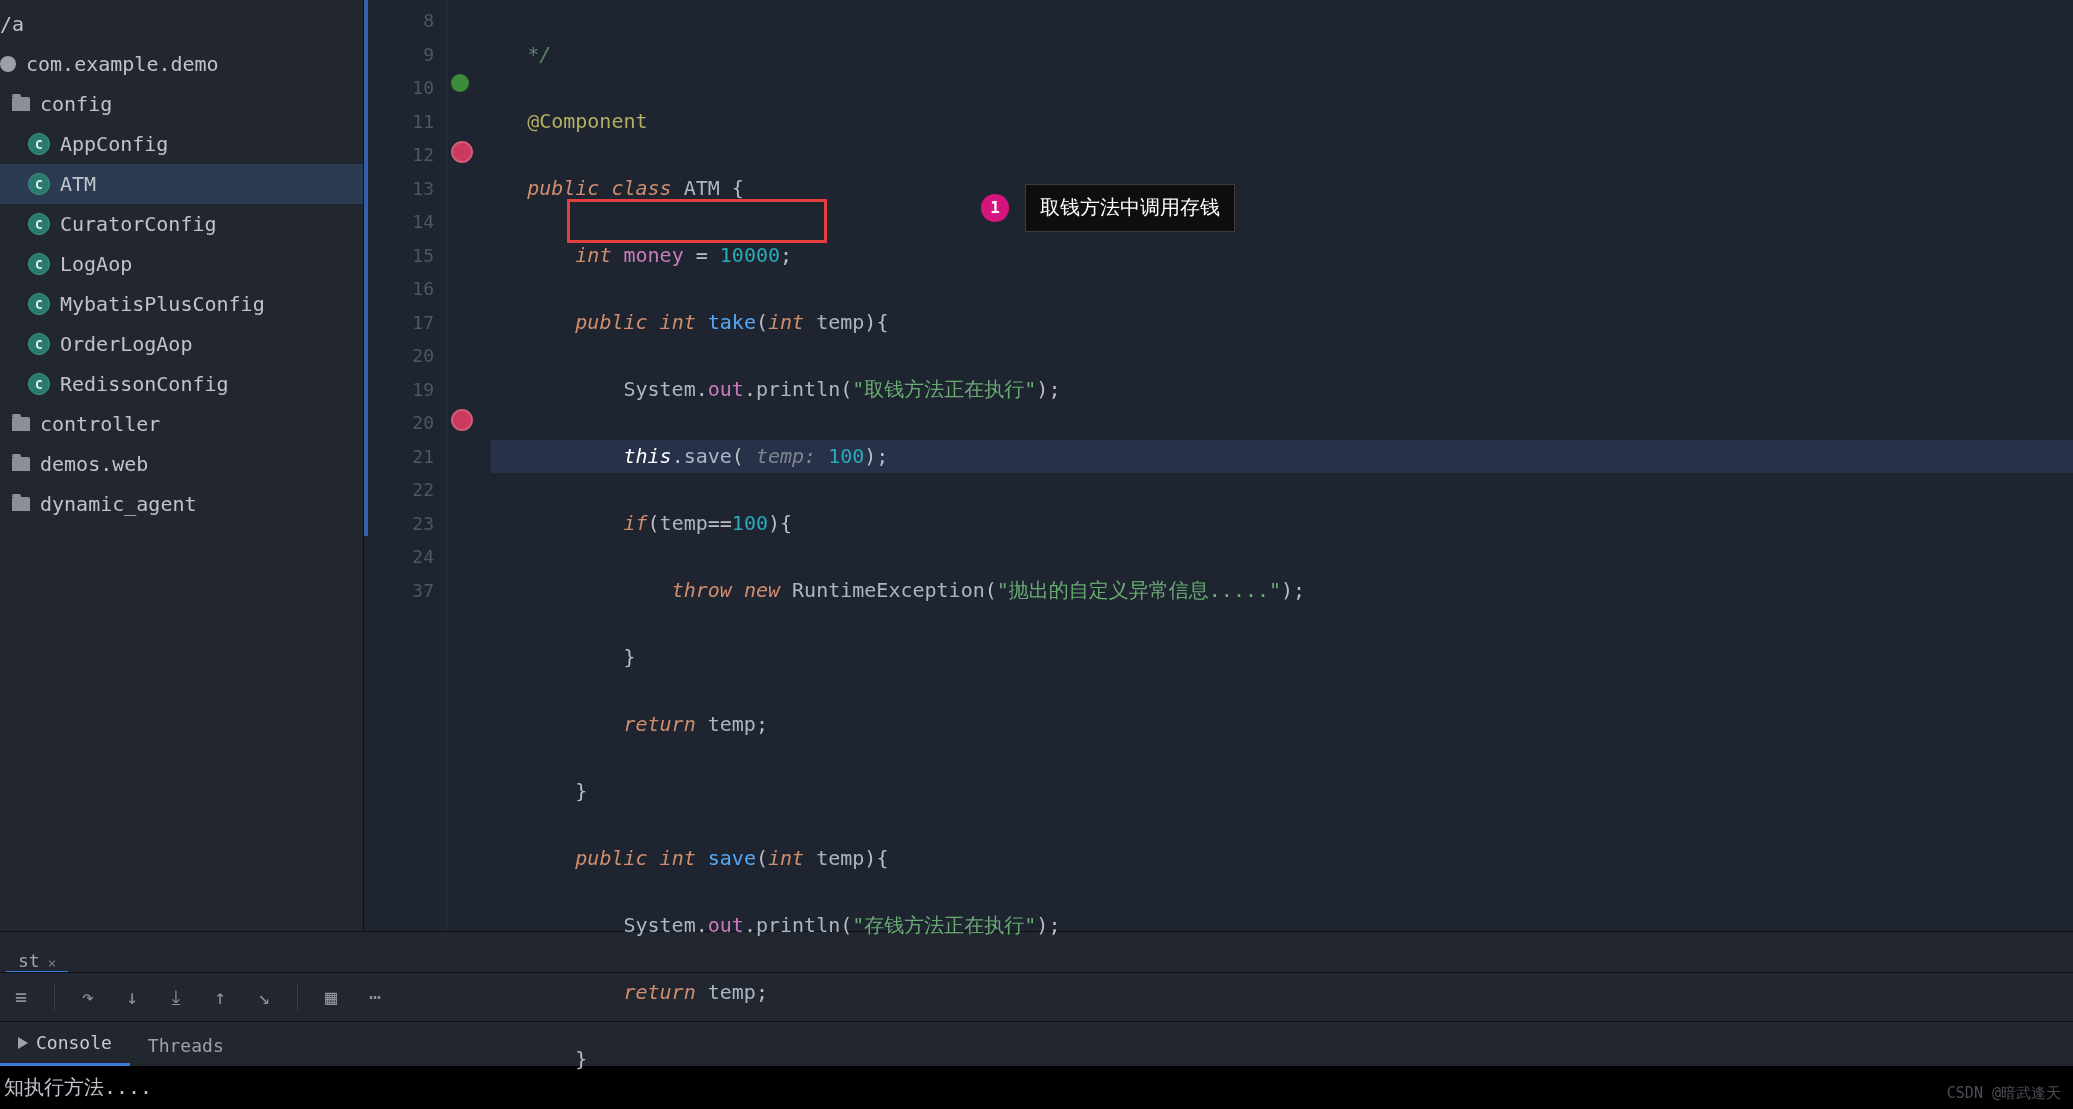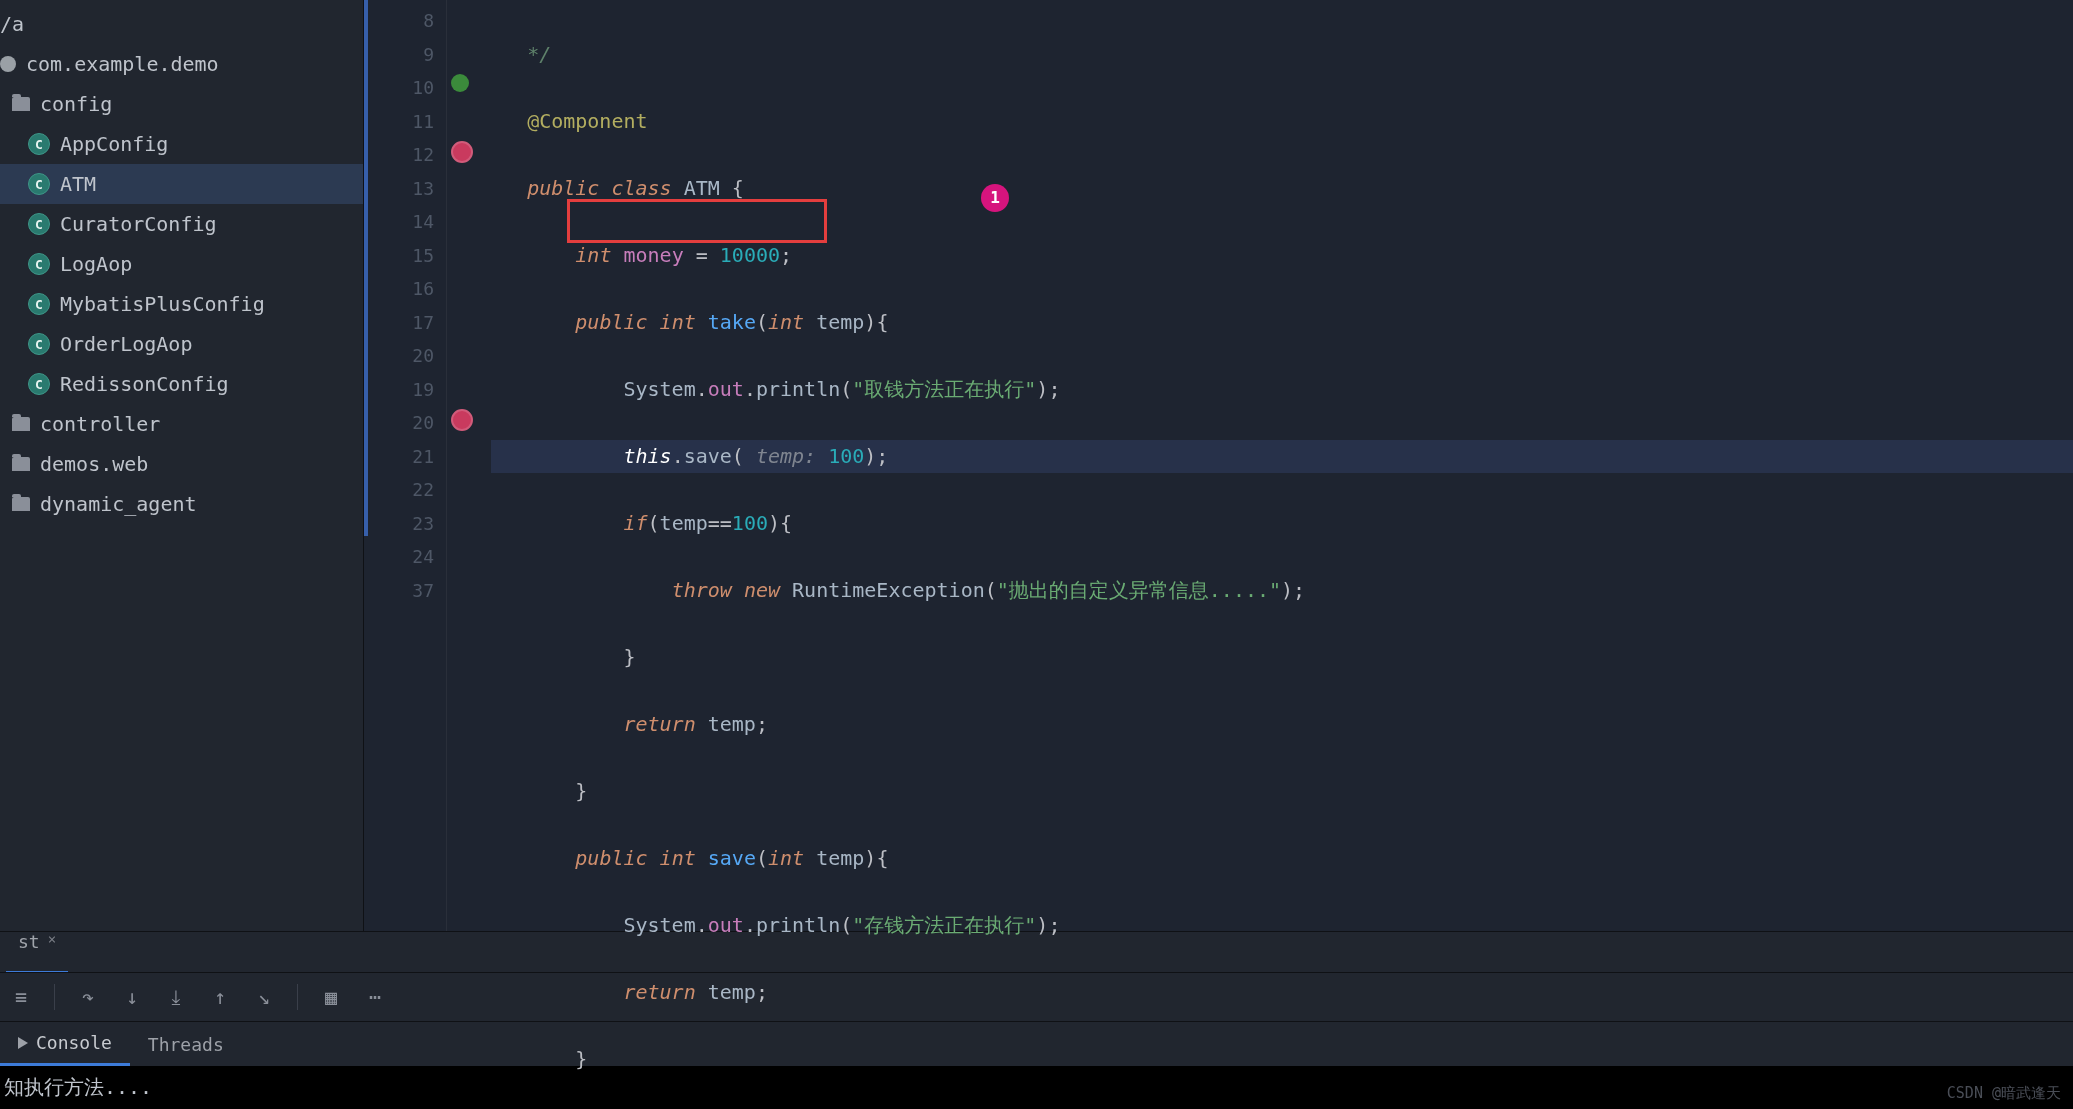--- a/index.html
+++ b/index.html
@@ -40,26 +40,26 @@
 .param{color:#7f8590;font-style:italic}
 .this{color:#ffffff;font-style:italic}
 .cls{color:#a9b7c6}
 .comment{color:#5f826b;font-style:italic}
 .red-box{position:absolute;border:3px solid #e43e3e;pointer-events:none}
 .callout-wrap{position:absolute;display:flex;align-items:center}
 .callout-num{width:28px;height:28px;border-radius:50%;background:#d6147d;color:#fff;font-size:16px;font-weight:bold;display:flex;align-items:center;justify-content:center;margin-right:16px}
 .callout-box{background:#0e0e0e;color:#fff;font-size:20px;padding:6px 14px;border:1px solid #3a3a3a}
 .hl-stripe{position:absolute;left:0;top:0;width:4px;background:#375fab;height:536px}
 .bottom-tabs{height:40px;background:#21262f;border-top:1px solid #0f1115;display:flex;align-items:center;padding-left:6px}
-.btab{padding:0 12px;font-size:18px;color:#a0a4ab;display:flex;align-items:flex-start;height:100%}
+.btab{padding:0 12px;font-size:18px;color:#a0a4ab;display:flex;align-items:flex-end;height:100%}
 .btab-close{color:#7a7e86;margin-left:8px;font-size:14px}
 .toolbar{height:48px;background:#21262f;border-top:1px solid #0f1115;border-bottom:1px solid #0f1115;display:flex;align-items:center;padding-left:10px;gap:22px}
 .tb-icon{width:22px;height:22px;color:#8a8f99;display:inline-flex;align-items:center;justify-content:center;font-size:20px}
 .tb-sep{width:1px;height:26px;background:#3a3f4a}
-.debug-tabs{height:44px;background:#21262f;display:flex;align-items:center;padding-left:0}
+.debug-tabs{height:44px;background:#21262f;display:flex;align-items:flex-end;padding-left:0}
 .dtab{padding:10px 18px;font-size:18px;color:#9da1a8;display:flex;align-items:center;gap:8px}
 .dtab.active{border-bottom:3px solid #3d7bd9;color:#c8cbd0}
 .console{flex:0 0 auto;background:#000000;padding:8px 4px;font-size:20px;color:#bfc4cc}
 .watermark{position:absolute;right:12px;bottom:6px;color:#4a4e57;font-size:15px}
 .dtab-icon-play{width:0;height:0;border-left:10px solid #9da1a8;border-top:6px solid transparent;border-bottom:6px solid transparent;display:inline-block}
 </style>
 </head>
 <body>
 
 <div class="root">
@@ -162,20 +162,21 @@
 <div class="row">       <span class="kw">public</span> <span class="kw">int</span> <span class="method">save</span><span class="sym">(</span><span class="kw">int</span><span class="type"> temp</span><span class="sym">)</span><span class="sym">{</span></div>
 <div class="row">           <span class="type">System</span><span class="sym">.</span><span class="fld">out</span><span class="sym">.</span><span class="method-call">println</span><span class="sym">(</span><span class="str">"存钱方法正在执行"</span><span class="sym">)</span><span class="sym">;</span></div>
 <div class="row">           <span class="kw">return</span><span class="type"> temp</span><span class="sym">;</span></div>
 <div class="row">       <span class="sym">}</span></div>
 
 
 
         <div class="red-box" style="left:76px;top:199px;width:254px;height:38px"></div>
         <div class="callout-wrap" style="left:490px;top:184px">
           <div class="callout-num">1</div>
+          <div class="callout-box">取钱方法中调用存钱</div>
         </div>
       </div>
     </div>
   </div>
 
   <div class="bottom-tabs">
     <div class="btab" style="border-bottom:3px solid #3d7bd9">
       <span>st</span>
       <span class="btab-close">×</span>
     </div>

